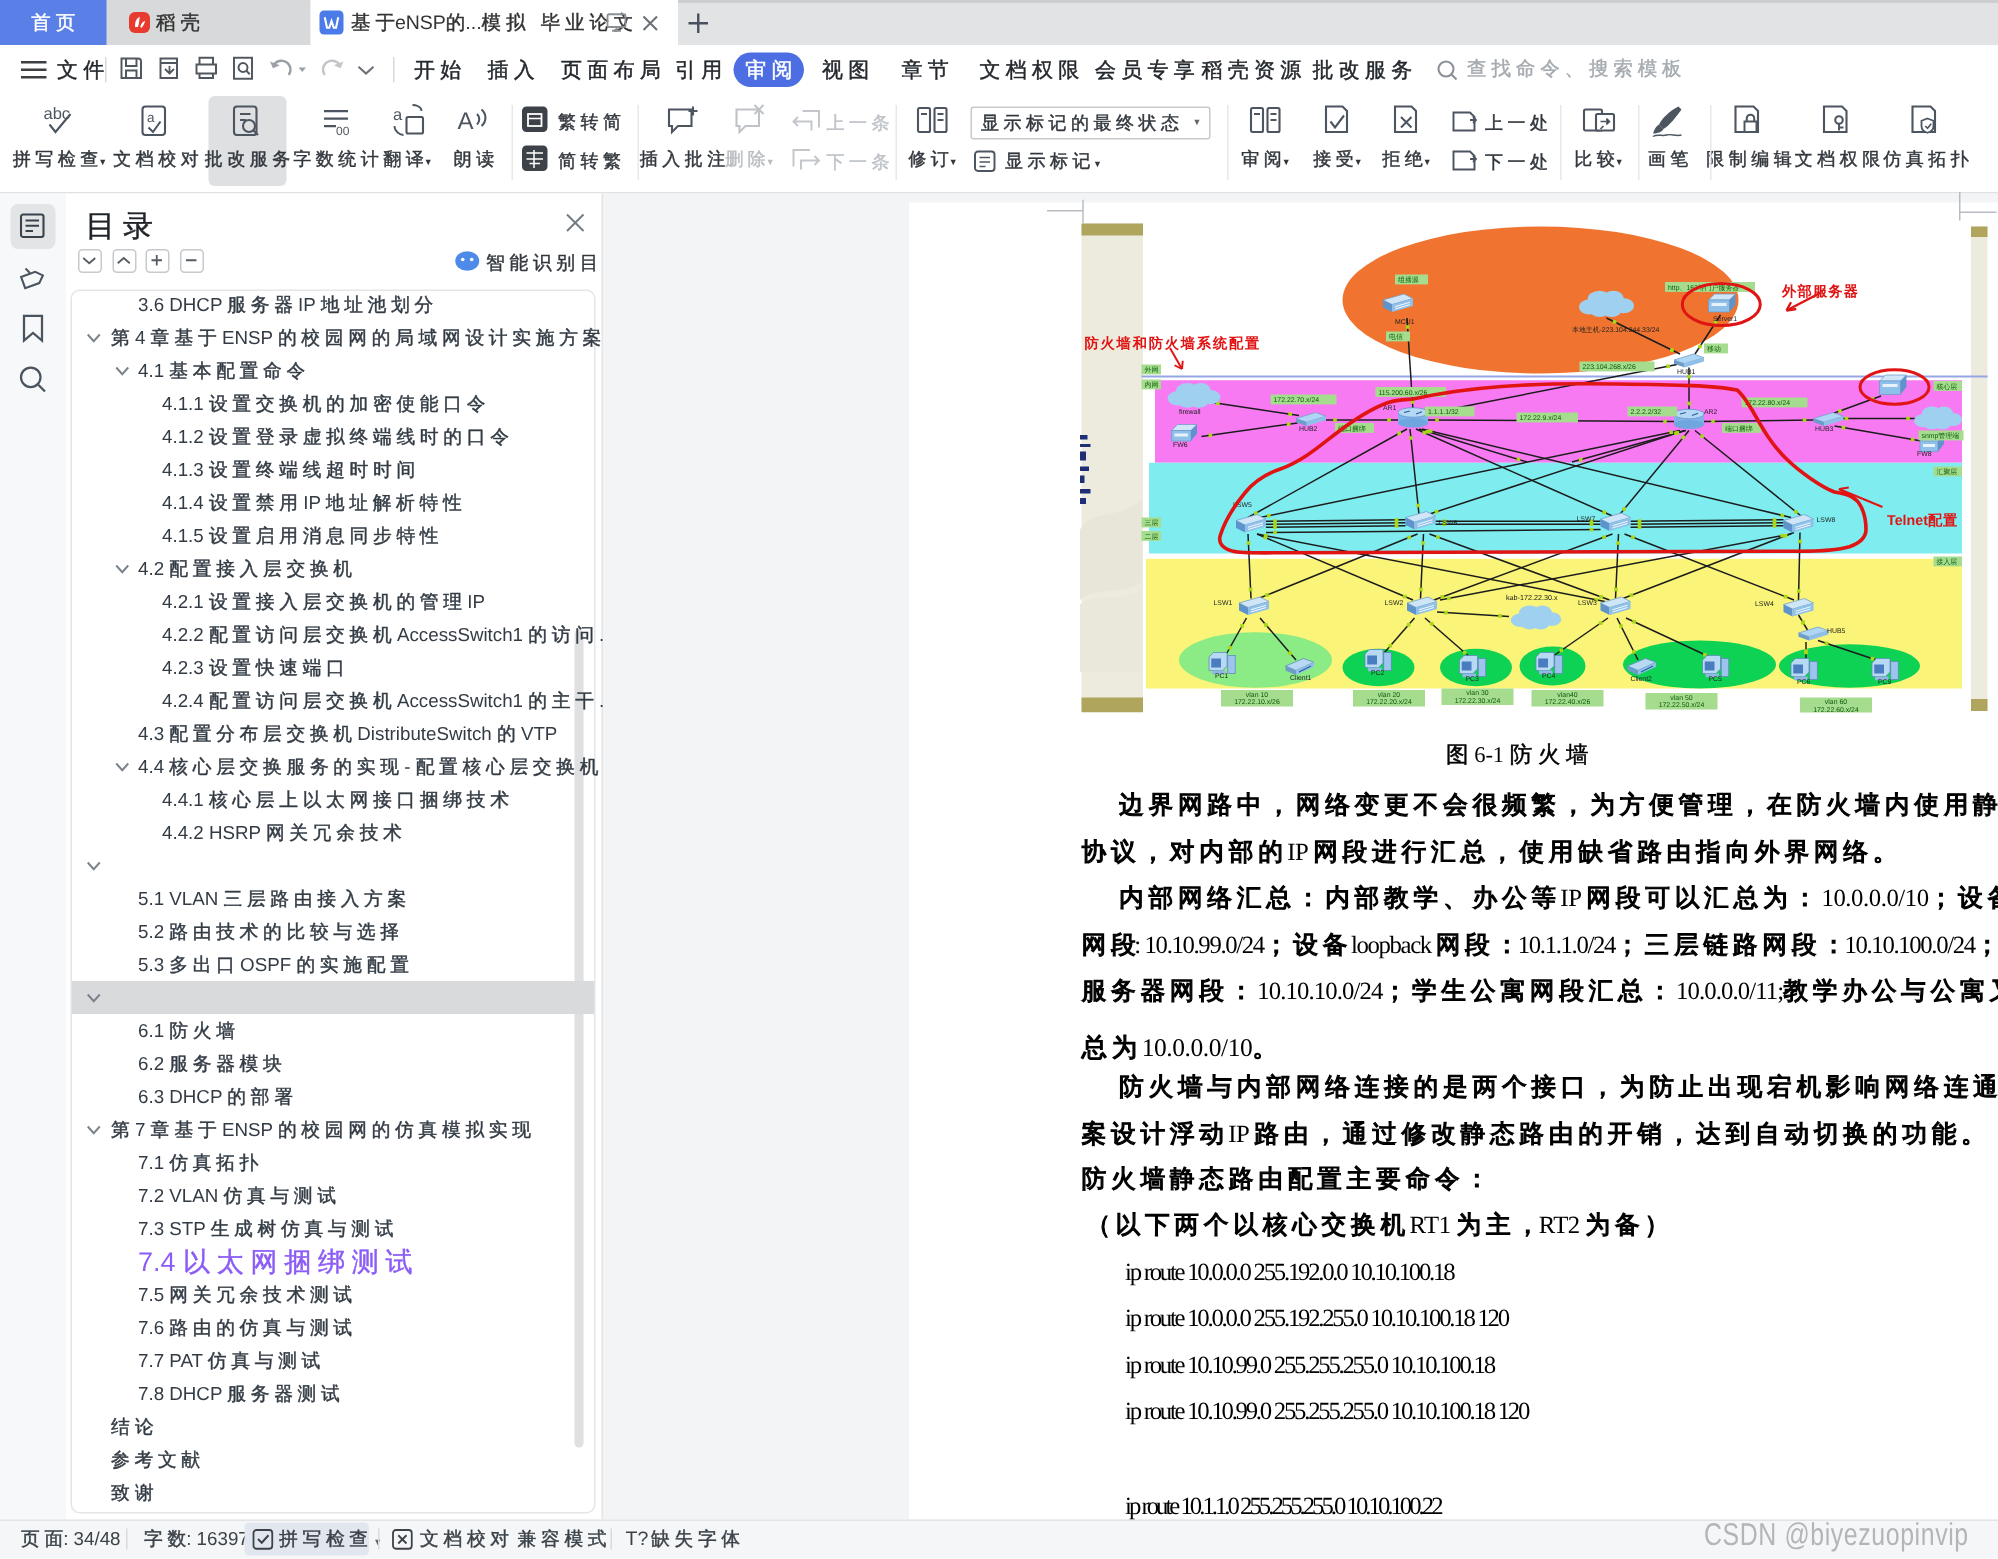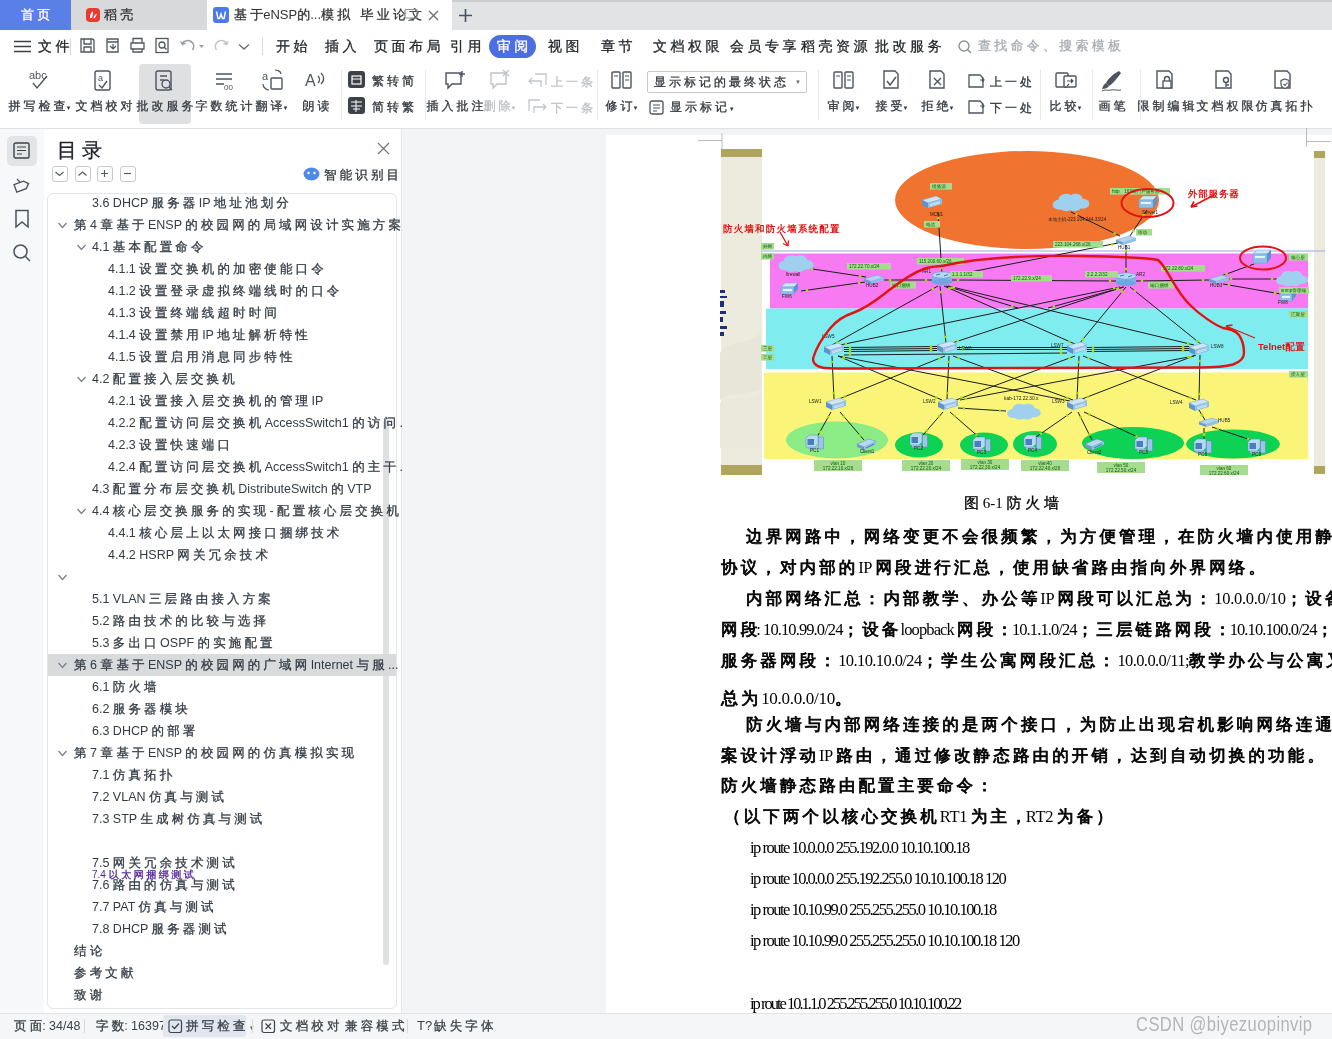--- a/index.html
+++ b/index.html
@@ -322,32 +322,31 @@
     <svg class="abs" style="left:57px;top:573px" width="11" height="9">
       <path d="M1.5 2 L5.5 6.5 L9.5 2" stroke="#7A828C" stroke-width="1.3" fill="none"></path>
     </svg>
     <div class="abs" style="left:92px;top:588px;height:22px;line-height:22px;font-size:12.5px;color:#333B44;white-space:nowrap">5.1 VLAN <span class="c">三层路由接入方案</span></div>
     <div class="abs" style="left:92px;top:610px;height:22px;line-height:22px;font-size:12.5px;color:#333B44;white-space:nowrap">5.2 <span class="c">路由技术的比较与选择</span></div>
     <div class="abs" style="left:92px;top:632px;height:22px;line-height:22px;font-size:12.5px;color:#333B44;white-space:nowrap">5.3 <span class="c">多出口</span> OSPF <span class="c">的实施配置</span></div>
     <div class="abs" style="left:48px;top:654px;width:348px;height:22px;background:#D8DADC"></div>
     <svg class="abs" style="left:57px;top:661px" width="11" height="9">
       <path d="M1.5 2 L5.5 6.5 L9.5 2" stroke="#7A828C" stroke-width="1.3" fill="none"></path>
     </svg>
-    <div class="abs" style="left:74px;top:654px;height:22px;line-height:22px;font-size:12.5px;color:#333B44;white-space:nowrap"><span class="c">第</span> 6 <span class="c">章</span> <span class="c">基于</span> ENSP <span class="c">的校园网的广域网</span> Internet <span class="c">与服</span> ...</div>
     <div class="abs" style="left:92px;top:676px;height:22px;line-height:22px;font-size:12.5px;color:#333B44;white-space:nowrap">6.1 <span class="c">防火墙</span></div>
     <div class="abs" style="left:92px;top:698px;height:22px;line-height:22px;font-size:12.5px;color:#333B44;white-space:nowrap">6.2 <span class="c">服务器模块</span></div>
     <div class="abs" style="left:92px;top:720px;height:22px;line-height:22px;font-size:12.5px;color:#333B44;white-space:nowrap">6.3 DHCP <span class="c">的部署</span></div>
     <svg class="abs" style="left:57px;top:749px" width="11" height="9">
       <path d="M1.5 2 L5.5 6.5 L9.5 2" stroke="#7A828C" stroke-width="1.3" fill="none"></path>
     </svg>
     <div class="abs" style="left:74px;top:742px;height:22px;line-height:22px;font-size:12.5px;color:#333B44;white-space:nowrap"><span class="c">第</span> 7 <span class="c">章</span> <span class="c">基于</span> ENSP <span class="c">的校园网的仿真模拟实现</span></div>
     <div class="abs" style="left:92px;top:764px;height:22px;line-height:22px;font-size:12.5px;color:#333B44;white-space:nowrap">7.1 <span class="c">仿真拓扑</span></div>
     <div class="abs" style="left:92px;top:786px;height:22px;line-height:22px;font-size:12.5px;color:#333B44;white-space:nowrap">7.2 VLAN <span class="c">仿真与测试</span></div>
     <div class="abs" style="left:92px;top:808px;height:22px;line-height:22px;font-size:12.5px;color:#333B44;white-space:nowrap">7.3 STP <span class="c">生成树仿真与测试</span></div>
-    <div class="abs" style="left:92px;top:864px;height:22px;line-height:22px;font-size:10px;color:#4c1d95;white-space:nowrap">7.4 <span class="c">以太网捆绑测试</span></div>
+    <div class="abs" style="left:92px;top:830px;height:22px;line-height:22px;font-size:18px;color:#8b5cf6;white-space:nowrap">7.4 <span class="c">以太网捆绑测试</span></div>
     <div class="abs" style="left:92px;top:852px;height:22px;line-height:22px;font-size:12.5px;color:#333B44;white-space:nowrap">7.5 <span class="c">网关冗余技术测试</span></div>
     <div class="abs" style="left:92px;top:874px;height:22px;line-height:22px;font-size:12.5px;color:#333B44;white-space:nowrap">7.6 <span class="c">路由的仿真与测试</span></div>
     <div class="abs" style="left:92px;top:896px;height:22px;line-height:22px;font-size:12.5px;color:#333B44;white-space:nowrap">7.7 PAT <span class="c">仿真与测试</span></div>
     <div class="abs" style="left:92px;top:918px;height:22px;line-height:22px;font-size:12.5px;color:#333B44;white-space:nowrap">7.8 DHCP <span class="c">服务器测试</span></div>
     <div class="abs" style="left:74px;top:940px;height:22px;line-height:22px;font-size:12.5px;color:#333B44;white-space:nowrap"><span class="c">结</span>  <span class="c">论</span></div>
     <div class="abs" style="left:74px;top:962px;height:22px;line-height:22px;font-size:12.5px;color:#333B44;white-space:nowrap"><span class="c">参考文献</span></div>
     <div class="abs" style="left:74px;top:984px;height:22px;line-height:22px;font-size:12.5px;color:#333B44;white-space:nowrap"><span class="c">致</span>  <span class="c">谢</span></div>
 
 <div class="abs" style="left:402px;top:129px;width:930px;height:884px;background:#F3F4F6"></div>
 <div class="abs" style="left:606px;top:135px;width:726px;height:878px;background:#fff"></div>

